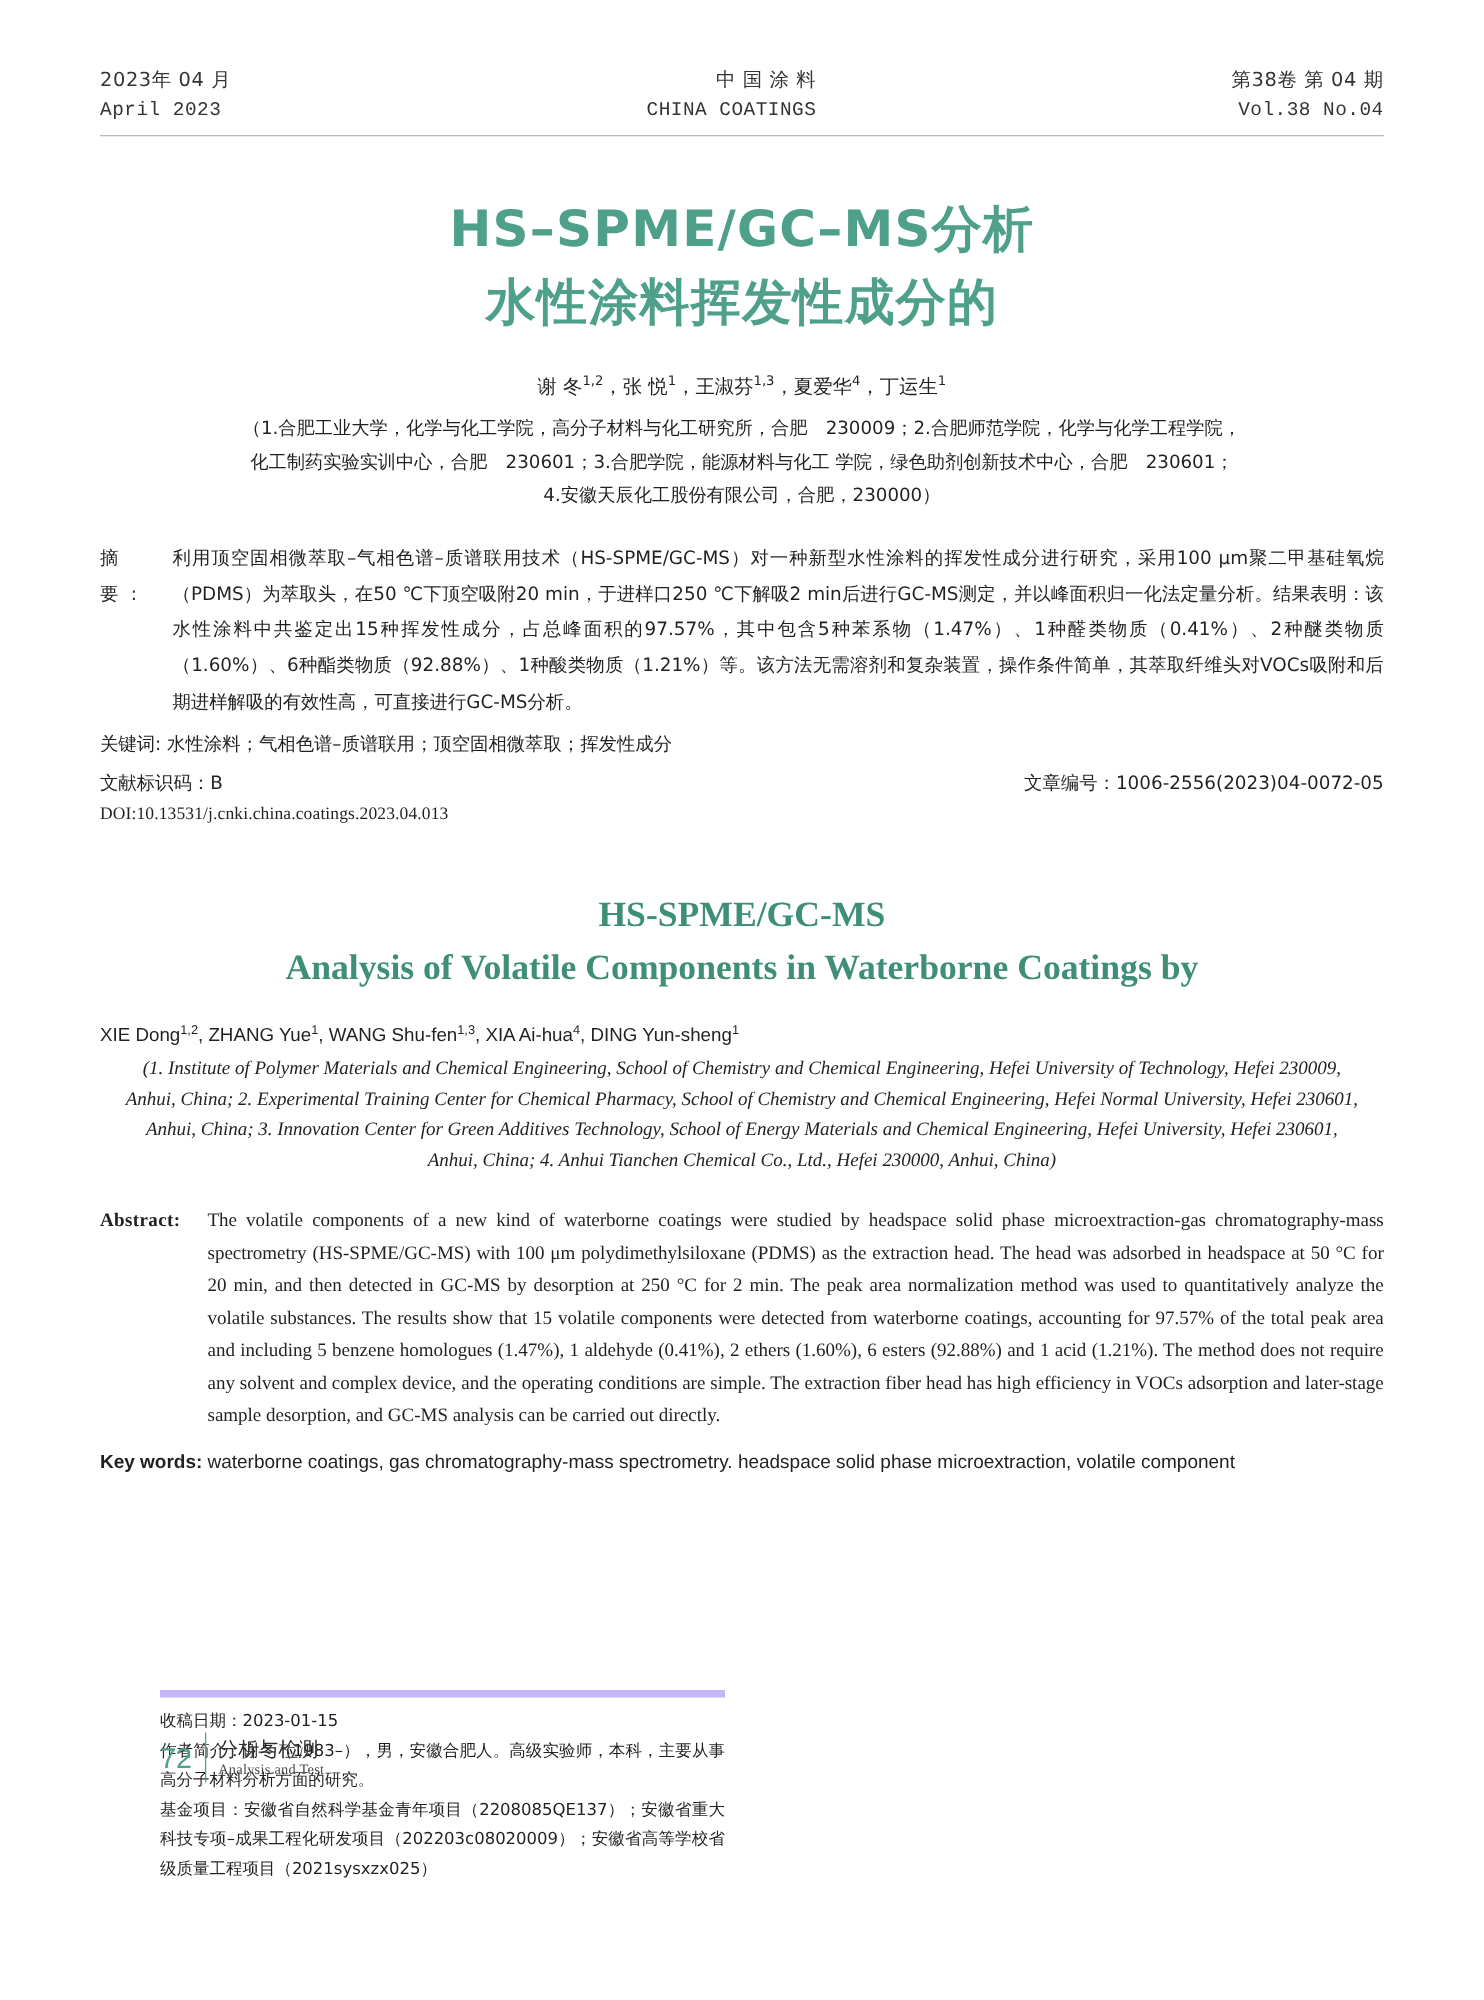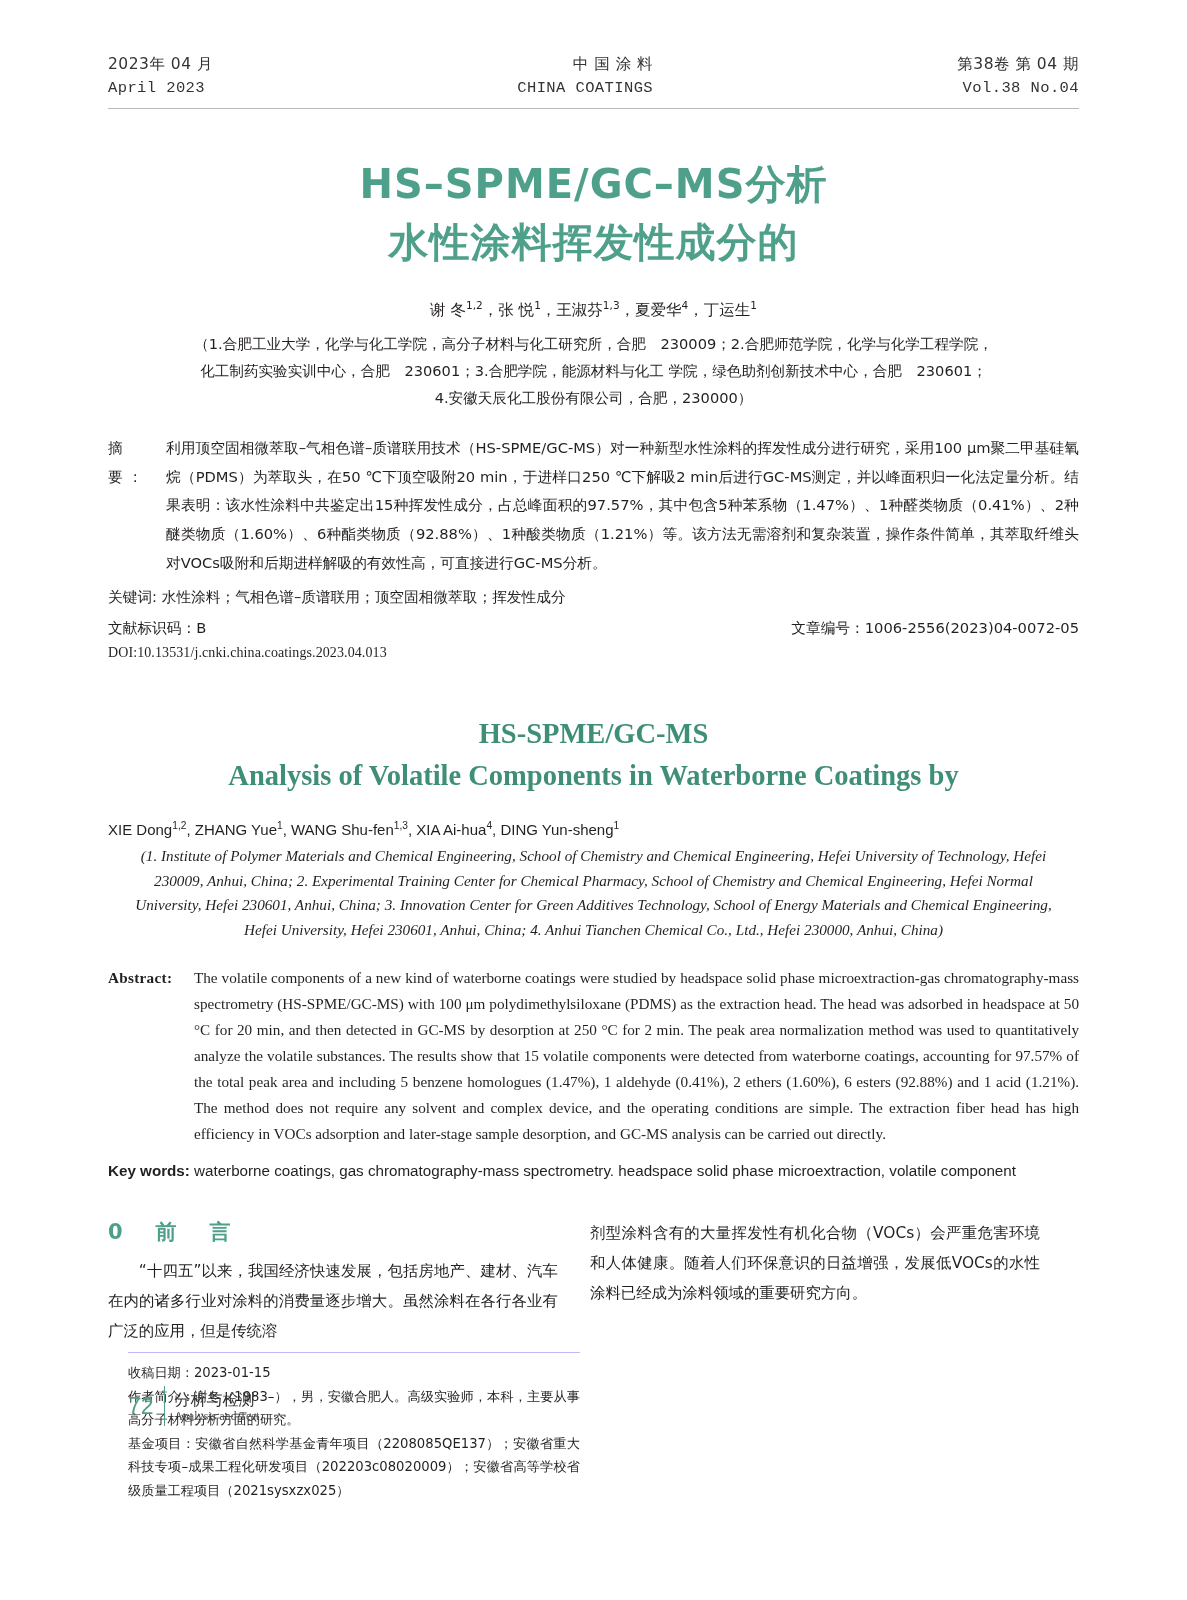--- a/index.html
+++ b/index.html
@@ -13,21 +13,21 @@
     font-family: "Liberation Sans", sans-serif;
     color: #231f20;
     position: relative;
     overflow: hidden;
   }
   .page {
     position: relative;
     width: 1187px;
     height: 1482px;
     box-sizing: border-box;
-    padding: 0 108px;
+    padding: 0 80px;
   }
 
   
   .runhead {
     padding-top: 52px;
     display: flex;
     justify-content: space-between;
     align-items: flex-start;
     border-bottom: 1px solid #b9b9b9;
     padding-bottom: 8px;
@@ -184,21 +184,21 @@
     text-indent: 2em;
   }
   .body-p.noindent { text-indent: 0; }
 
   
   .footnotes {
     position: absolute;
     left: 128px;
     top: 1352px;
     width: 452px;
-    border-top: 1px solid #c4b5fd;
+    border-top: 6px solid #c4b5fd;
     padding-top: 8px;
     font-family: "DejaVu Sans", sans-serif;
     font-size: 13.2px;
     line-height: 1.78;
   }
   .footnotes div { text-align: justify; }
 
   
   .footer {
     position: absolute;
@@ -289,29 +289,20 @@
 
   <div class="en-abs">
     <div class="en-abs-label">Abstract:</div>
     <div class="en-abs-body">The volatile components of a new kind of waterborne coatings were studied by headspace solid phase microextraction-gas chromatography-mass spectrometry (HS-SPME/GC-MS) with 100 μm polydimethylsiloxane (PDMS) as the extraction head. The head was adsorbed in headspace at 50 °C for 20 min, and then detected in GC-MS by desorption at 250 °C for 2 min. The peak area normalization method was used to quantitatively analyze the volatile substances. The results show that 15 volatile components were detected from waterborne coatings, accounting for 97.57% of the total peak area and including 5 benzene homologues (1.47%), 1 aldehyde (0.41%), 2 ethers (1.60%), 6 esters (92.88%) and 1 acid (1.21%). The method does not require any solvent and complex device, and the operating conditions are simple. The extraction fiber head has high efficiency in VOCs adsorption and later-stage sample desorption, and GC-MS analysis can be carried out directly.</div>
   </div>
   <div class="en-kw">
     <div class="en-kw-label">Key words:</div>
     <div class="en-kw-body">waterborne coatings, gas chromatography-mass spectrometry. headspace solid phase microextraction, volatile component</div>
   </div>
 
-  <div class="body-cols">
-    <div class="col-left">
-      <div class="sec-head">0　前　言</div>
-      <div class="body-p">“十四五”以来，我国经济快速发展，包括房地产、建材、汽车在内的诸多行业对涂料的消费量逐步增大。虽然涂料在各行各业有广泛的应用，但是传统溶</div>
-    </div>
-    <div class="col-right">
-      <div class="body-p noindent">剂型涂料含有的大量挥发性有机化合物（VOCs）会严重危害环境和人体健康。随着人们环保意识的日益增强，发展低VOCs的水性涂料已经成为涂料领域的重要研究方向。</div>
-    </div>
-  </div>
 
   <div class="footnotes">
     <div>收稿日期：2023-01-15</div>
     <div>作者简介：谢冬（1983–），男，安徽合肥人。高级实验师，本科，主要从事高分子材料分析方面的研究。</div>
     <div>基金项目：安徽省自然科学基金青年项目（2208085QE137）；安徽省重大科技专项–成果工程化研发项目（202203c08020009）；安徽省高等学校省级质量工程项目（2021sysxzx025）</div>
   </div>
 
   <div class="footer">
     <div class="pnum">72</div>
     <div class="bar"></div>

